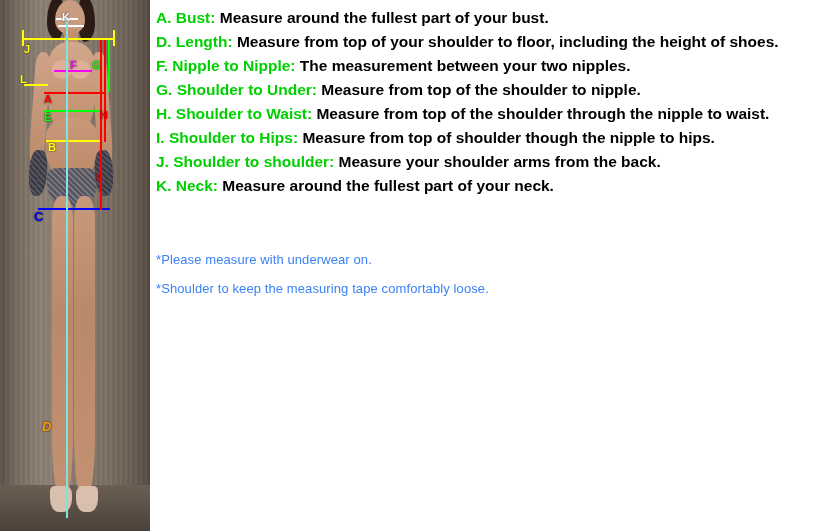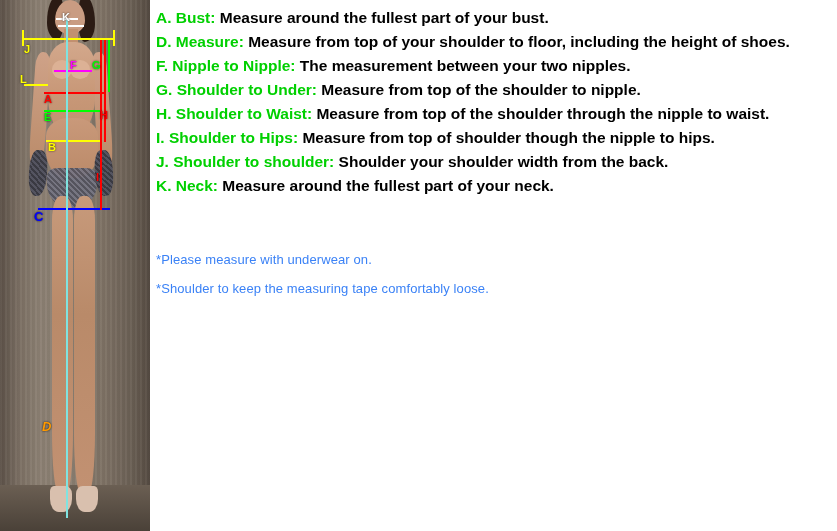--- a/index.html
+++ b/index.html
@@ -277,36 +277,36 @@
     <div class="mlabel" style="left:34px; top:210px; color:#0000ff; font-size:13px;">C</div>
     <div class="mlabel" style="left:42px; top:420px; color:#ff9900; font-style:italic; font-size:13px;">D</div>
   </div>
 
   <div id="text-panel">
 
     <p class="row">
       <span class="key">A. Bust:</span><span class="desc"> Measure around the fullest part of your bust.</span>
     </p>
     <p class="row">
-      <span class="key">D. Measure:</span><span class="desc"> Measure from top of your shoulder to floor, including the height of shoes.</span>
+      <span class="key">D. Length:</span><span class="desc"> Measure from top of your shoulder to floor, including the height of shoes.</span>
     </p>
     <p class="row">
       <span class="key">F. Nipple to Nipple:</span><span class="desc"> The measurement between your two nipples.</span>
     </p>
     <p class="row">
       <span class="key">G. Shoulder to Under:</span><span class="desc"> Measure from top of the shoulder to nipple.</span>
     </p>
     <p class="row">
       <span class="key">H. Shoulder to Waist:</span><span class="desc"> Measure from top of the shoulder through the nipple to waist.</span>
     </p>
     <p class="row">
       <span class="key">I. Shoulder to Hips:</span><span class="desc"> Measure from top of shoulder though the nipple to hips.</span>
     </p>
     <p class="row">
-      <span class="key">J. Shoulder to shoulder:</span><span class="desc"> Shoulder your shoulder width from the back.</span>
+      <span class="key">J. Shoulder to shoulder:</span><span class="desc"> Measure your shoulder arms from the back.</span>
     </p>
     <p class="row">
       <span class="key">K. Neck:</span><span class="desc"> Measure around the fullest part of your neck.</span>
     </p>
 
     <div class="spacer-lg"></div>
 
     <p class="note">*Please measure with underwear on.</p>
     <p class="note">*Shoulder to keep the measuring tape comfortably loose.</p>
   </div>

